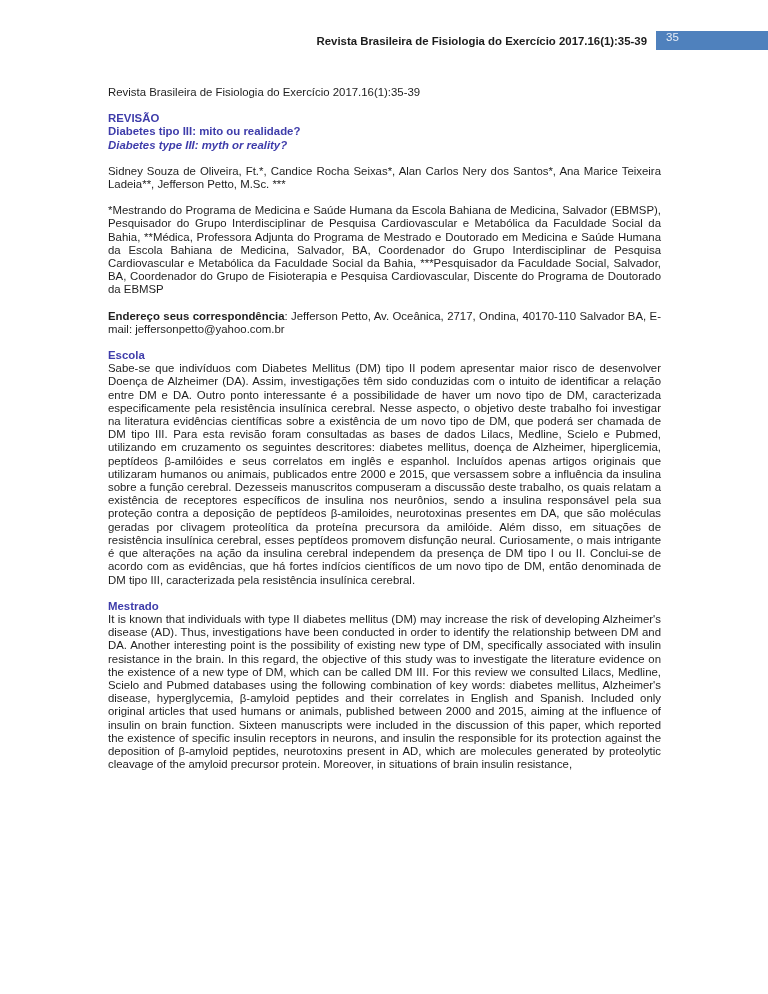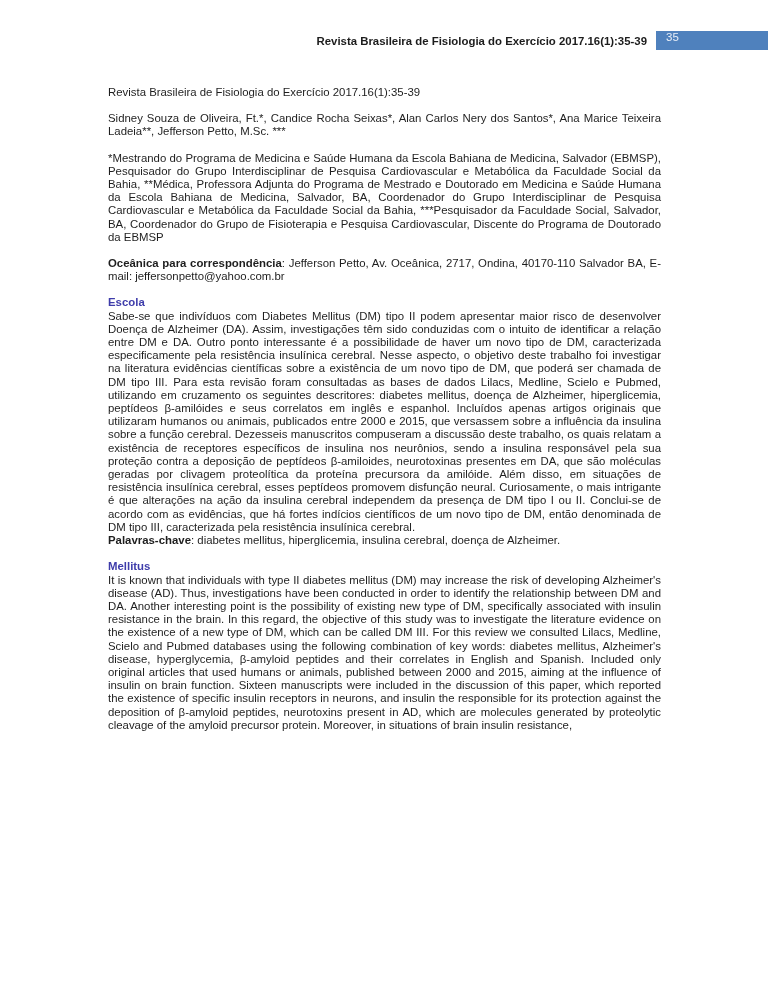--- a/index.html
+++ b/index.html
@@ -69,38 +69,40 @@
     <div class="running-title">Revista Brasileira de Fisiologia do Exercício 2017.16(1):35-39</div>
     <div class="page-badge">
       <span>35</span>
     </div>
   </div>
 
   <div class="content">
 
     <div class="block citation-line">Revista Brasileira de Fisiologia do Exercício 2017.16(1):35-39</div>
 
+    <div class="block">
+      <div class="accent">REVISÃO</div>
+      <div class="accent">Diabetes tipo III: mito ou realidade?</div>
+      <div class="accent title-en">Diabetes type III: myth or reality?</div>
+    </div>
 
     <div class="block just">Sidney Souza de Oliveira, Ft.*, Candice Rocha Seixas*, Alan Carlos Nery dos Santos*, Ana Marice Teixeira Ladeia**, Jefferson Petto, M.Sc. ***</div>
 
     <div class="block just affiliations">*Mestrando do Programa de Medicina e Saúde Humana da Escola Bahiana de Medicina, Salvador (EBMSP), Pesquisador do Grupo Interdisciplinar de Pesquisa Cardiovascular e Metabólica da Faculdade Social da Bahia, **Médica, Professora Adjunta do Programa de Mestrado e Doutorado em Medicina e Saúde Humana da Escola Bahiana de Medicina, Salvador, BA, Coordenador do Grupo Interdisciplinar de Pesquisa Cardiovascular e Metabólica da Faculdade Social da Bahia, ***Pesquisador da Faculdade Social, Salvador, BA, Coordenador do Grupo de Fisioterapia e Pesquisa Cardiovascular, Discente do Programa de Doutorado da EBMSP</div>
 
     <div class="block">
       <div class="just">
-        <span class="bold">Oceânica para correspondência</span><span>: Jefferson Petto, Av. Oceânica, 2717, Ondina, 40170-110 Salvador BA, E-mail: jeffersonpetto@yahoo.com.br</span>
+        <span class="bold">Endereço seus correspondência</span><span>: Jefferson Petto, Av. Oceânica, 2717, Ondina, 40170-110 Salvador BA, E-mail: jeffersonpetto@yahoo.com.br</span>
       </div>
     </div>
 
     <div class="block">
       <div class="accent">Escola</div>
       <div class="just">Sabe-se que indivíduos com Diabetes Mellitus (DM) tipo II podem apresentar maior risco de desenvolver Doença de Alzheimer (DA). Assim, investigações têm sido conduzidas com o intuito de identificar a relação entre DM e DA. Outro ponto interessante é a possibilidade de haver um novo tipo de DM, caracterizada especificamente pela resistência insulínica cerebral. Nesse aspecto, o objetivo deste trabalho foi investigar na literatura evidências científicas sobre a existência de um novo tipo de DM, que poderá ser chamada de DM tipo III. Para esta revisão foram consultadas as bases de dados Lilacs, Medline, Scielo e Pubmed, utilizando em cruzamento os seguintes descritores: diabetes mellitus, doença de Alzheimer, hiperglicemia, peptídeos β-amilóides e seus correlatos em inglês e espanhol. Incluídos apenas artigos originais que utilizaram humanos ou animais, publicados entre 2000 e 2015, que versassem sobre a influência da insulina sobre a função cerebral. Dezesseis manuscritos compuseram a discussão deste trabalho, os quais relatam a existência de receptores específicos de insulina nos neurônios, sendo a insulina responsável pela sua proteção contra a deposição de peptídeos β-amiloides, neurotoxinas presentes em DA, que são moléculas geradas por clivagem proteolítica da proteína precursora da amilóide. Além disso, em situações de resistência insulínica cerebral, esses peptídeos promovem disfunção neural. Curiosamente, o mais intrigante é que alterações na ação da insulina cerebral independem da presença de DM tipo I ou II. Conclui-se de acordo com as evidências, que há fortes indícios científicos de um novo tipo de DM, então denominada de DM tipo III, caracterizada pela resistência insulínica cerebral.</div>
-      <div>
-        <span class="bold">Palavras-chave</span><span>: diabetes mellitus, hiperglicemia, insulina cerebral, doença de Alzheimer.</span>
-      </div>
     </div>
 
     <div class="block">
-      <div class="accent">Mellitus</div>
+      <div class="accent">Mestrado</div>
       <div class="just">It is known that individuals with type II diabetes mellitus (DM) may increase the risk of developing Alzheimer's disease (AD). Thus, investigations have been conducted in order to identify the relationship between DM and DA. Another interesting point is the possibility of existing new type of DM, specifically associated with insulin resistance in the brain. In this regard, the objective of this study was to investigate the literature evidence on the existence of a new type of DM, which can be called DM III. For this review we consulted Lilacs, Medline, Scielo and Pubmed databases using the following combination of key words: diabetes mellitus, Alzheimer's disease, hyperglycemia, β-amyloid peptides and their correlates in English and Spanish. Included only original articles that used humans or animals, published between 2000 and 2015, aiming at the influence of insulin on brain function. Sixteen manuscripts were included in the discussion of this paper, which reported the existence of specific insulin receptors in neurons, and insulin the responsible for its protection against the deposition of β-amyloid peptides, neurotoxins present in AD, which are molecules generated by proteolytic cleavage of the amyloid precursor protein. Moreover, in situations of brain insulin resistance,</div>
     </div>
 
   </div>
 </div>
 
 </body></html>

